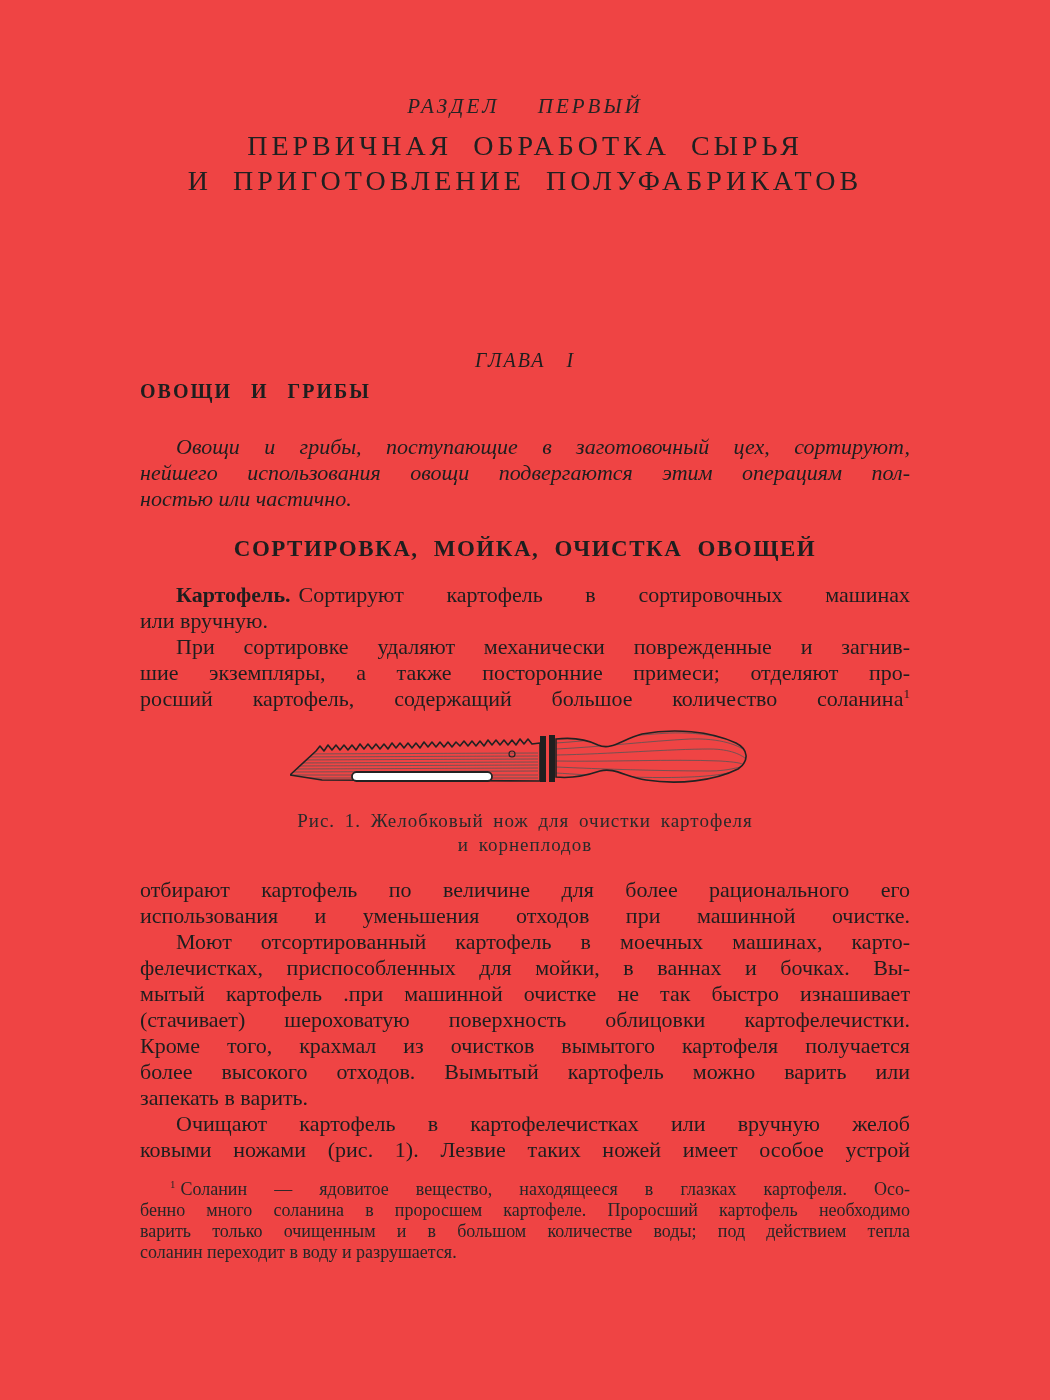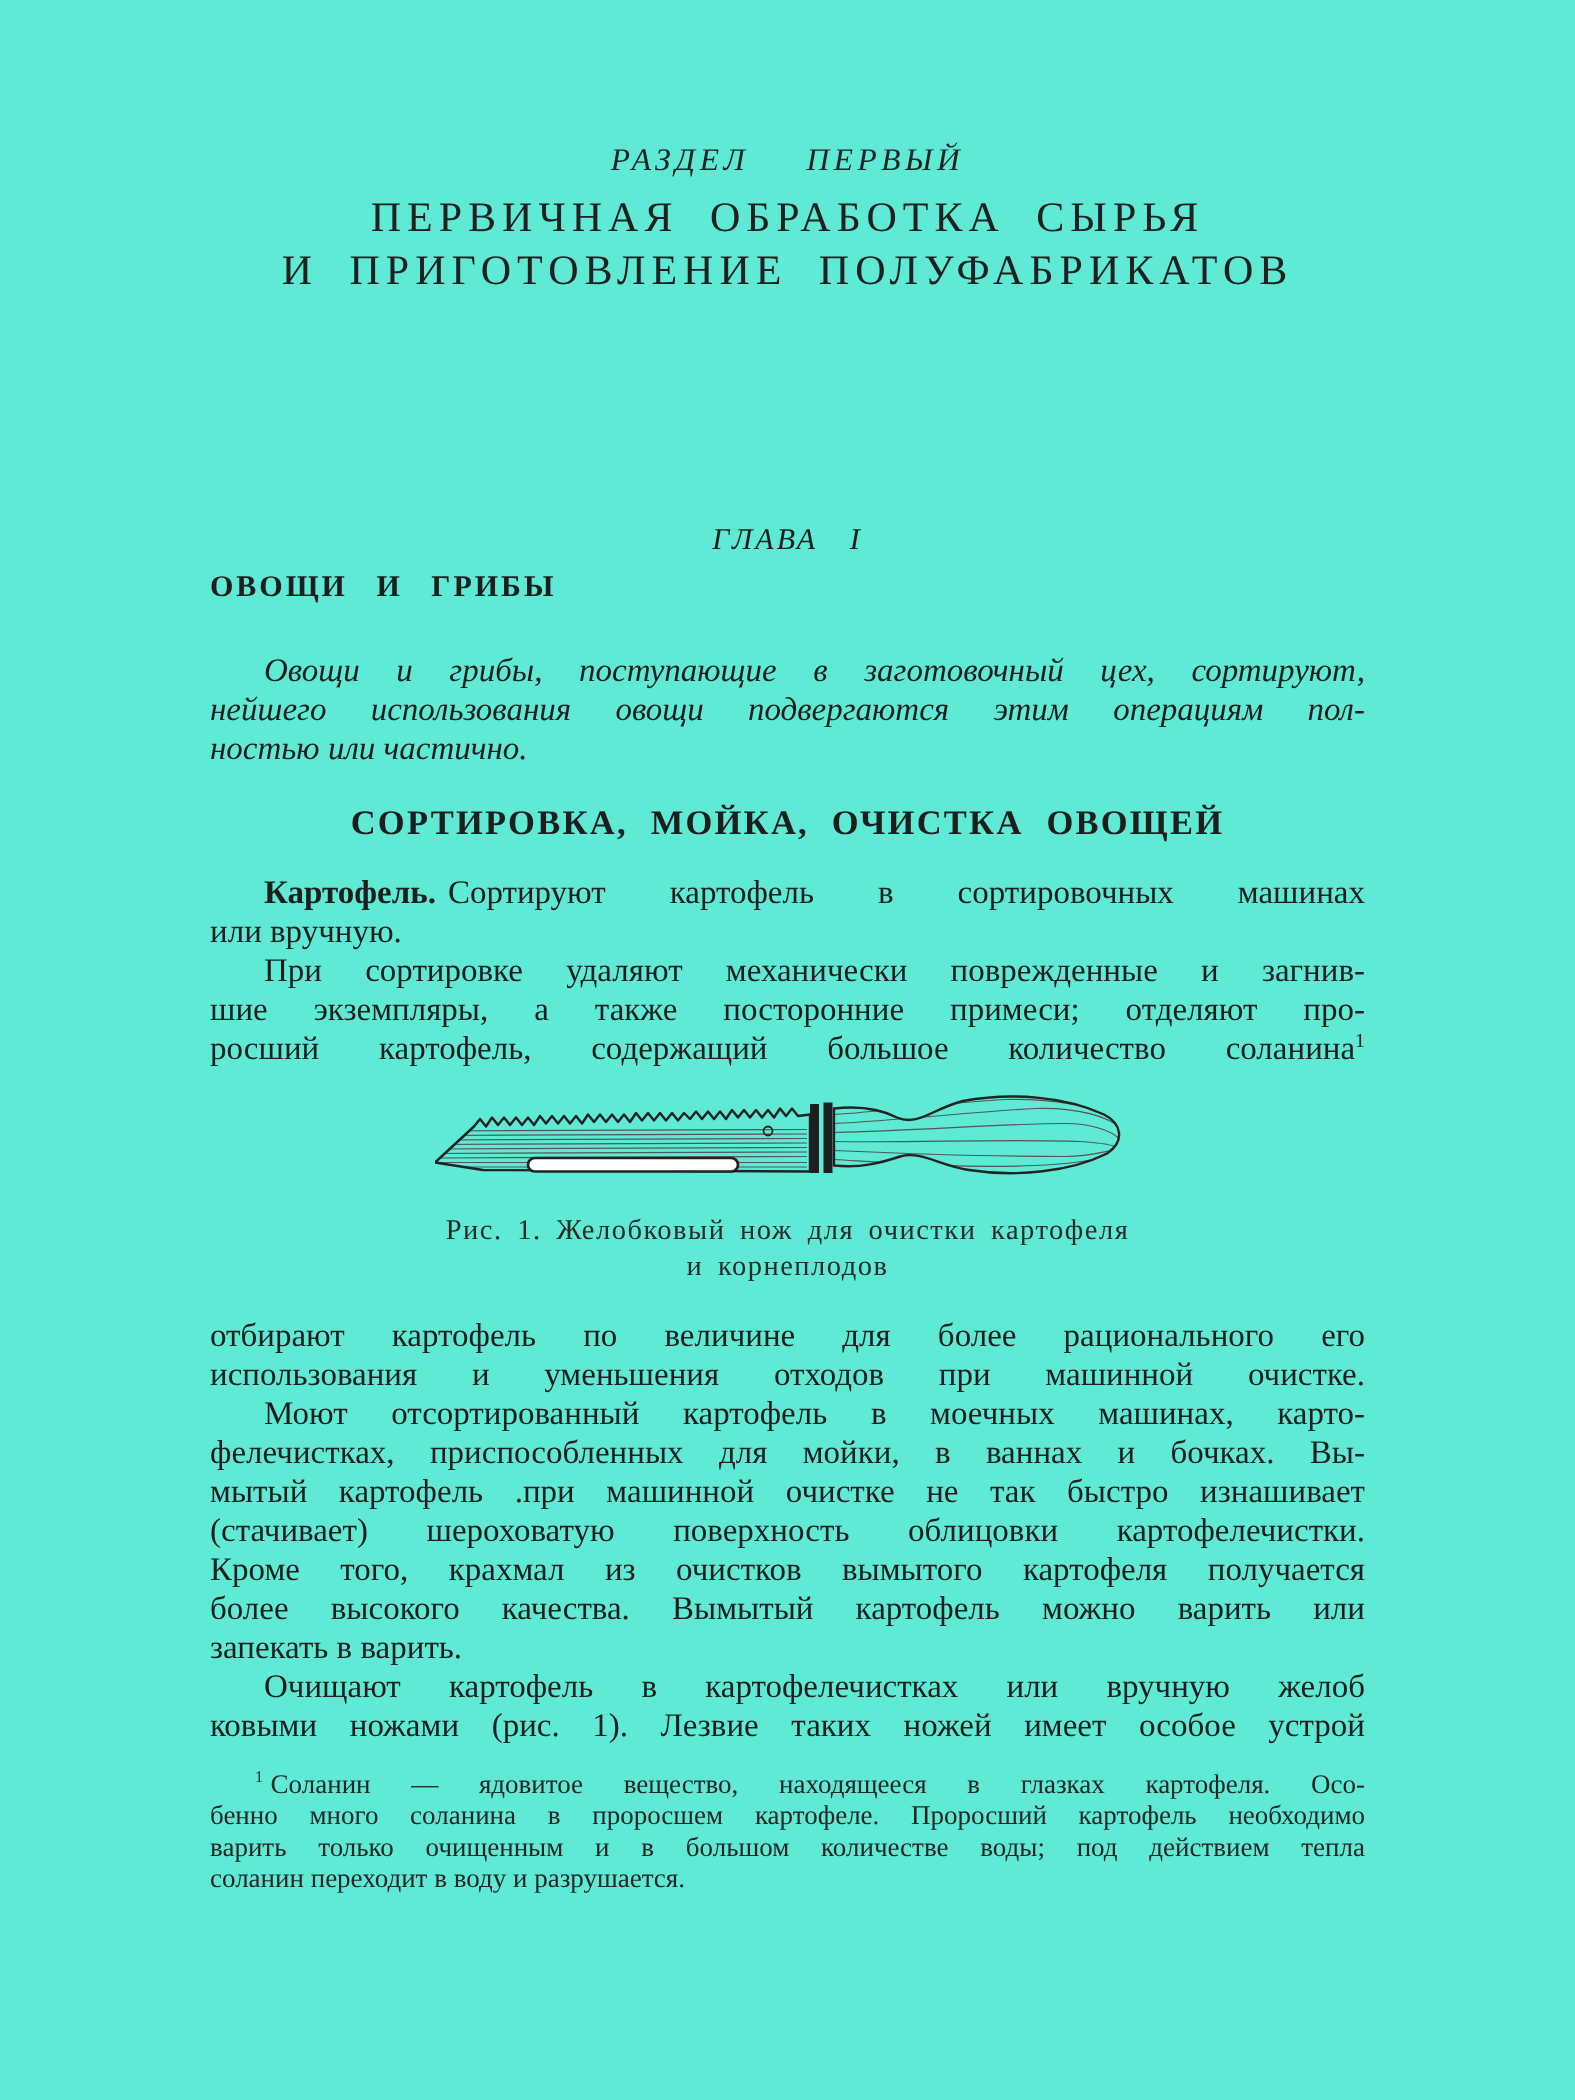--- a/index.html
+++ b/index.html
@@ -1,20 +1,20 @@
 <!DOCTYPE html>
 <html lang="ru"><head>
 <meta charset="utf-8">
 <style>
   html, body { margin: 0; padding: 0; background: #ffffff; }
   .page {
     position: relative;
     width: 1050px;
     height: 1400px;
-    background: #5eead4;
+    background: #ef4444;
     color: #1e1e1e;
     font-family: "Liberation Serif", "DejaVu Serif", serif;
     overflow: hidden;
     box-sizing: border-box;
   }
   .column { padding: 0 140px; }
 
   
   .kicker {
     margin-top: 94px;
@@ -210,21 +210,21 @@
         </div>
     </div>
 
     <div class="para ind">
       <div data-bind-lines="washing.lines">
           <div class="line">Моют отсортированный картофель в моечных машинах, карто-</div>
           <div class="line">фелечистках, приспособленных для мойки, в ваннах и бочках. Вы-</div>
           <div class="line">мытый картофель .при машинной очистке не так быстро изнашивает</div>
           <div class="line">(стачивает) шероховатую поверхность облицовки картофелечистки.</div>
           <div class="line">Кроме того, крахмал из очистков вымытого картофеля получается</div>
-          <div class="line">более высокого качества. Вымытый картофель можно варить или</div>
+          <div class="line">более высокого отходов. Вымытый картофель можно варить или</div>
         </div>
       <div class="line last" data-bind="washing.last_line">запекать в варить.</div>
     </div>
 
     <div class="para ind">
       <div data-bind-lines="peeling.lines">
           <div class="line">Очищают картофель в картофелечистках или вручную желоб</div>
           <div class="line">ковыми ножами (рис. 1). Лезвие таких ножей имеет особое устрой</div>
         </div>
     </div>

